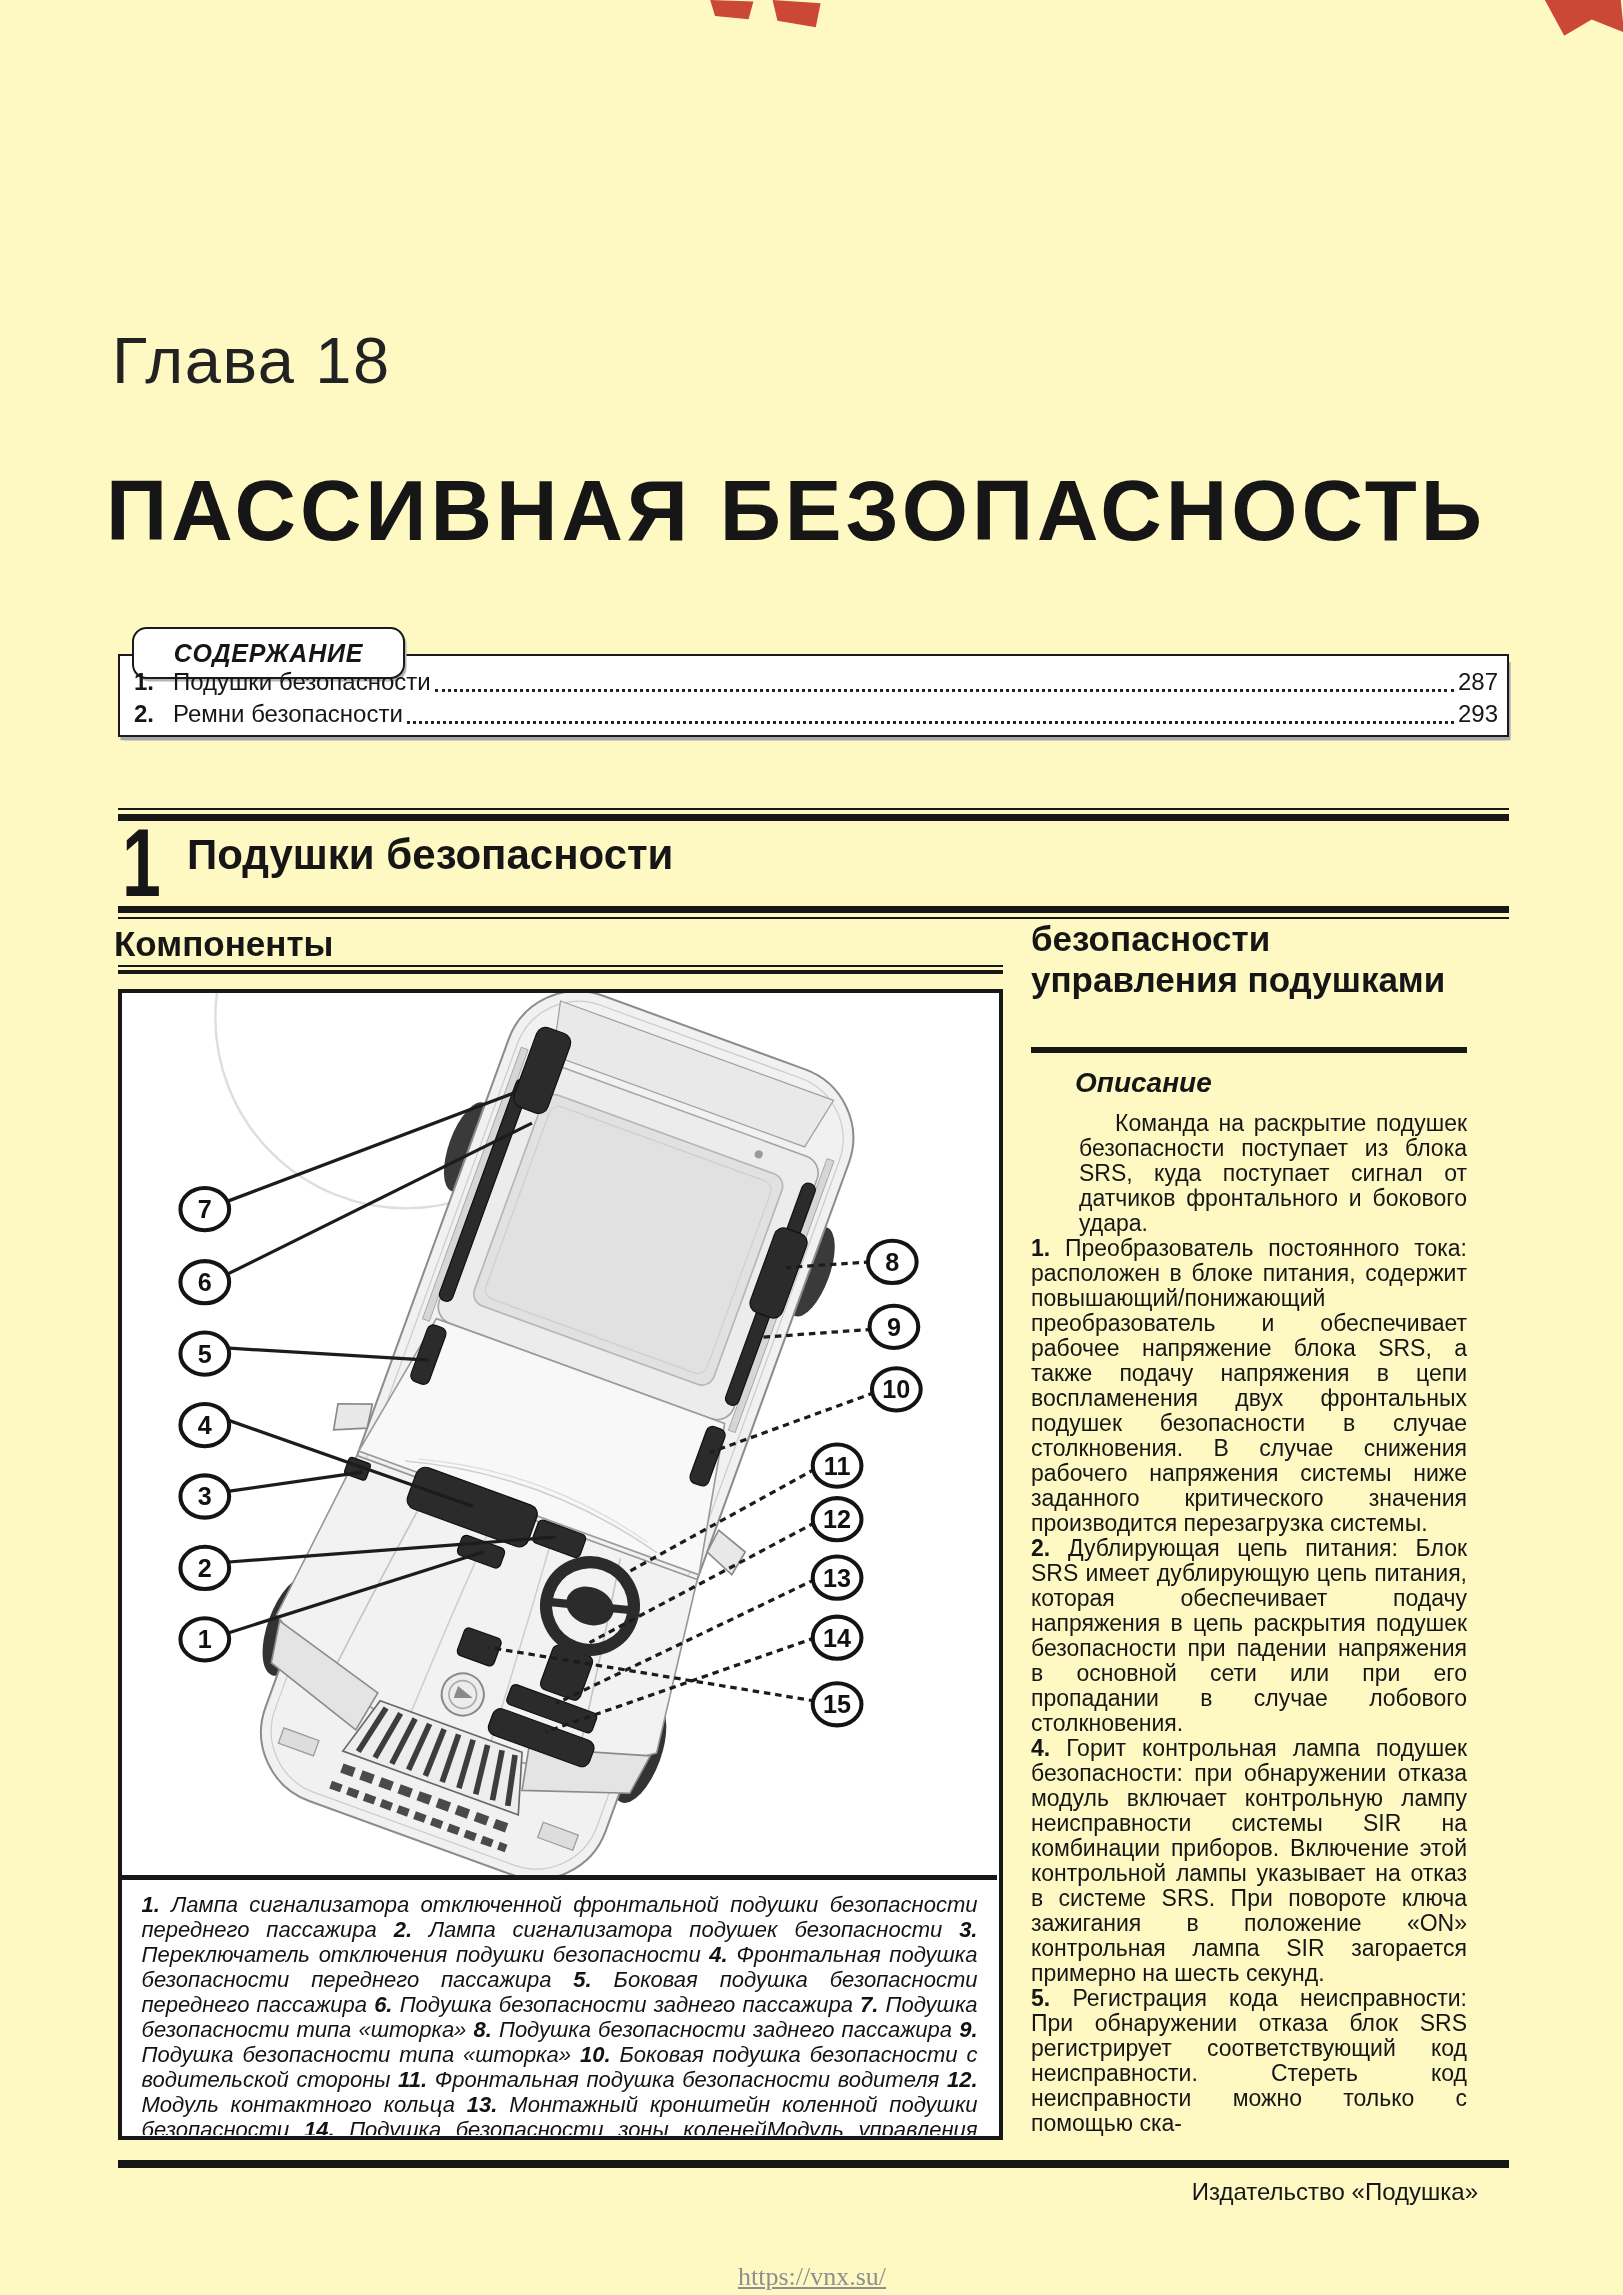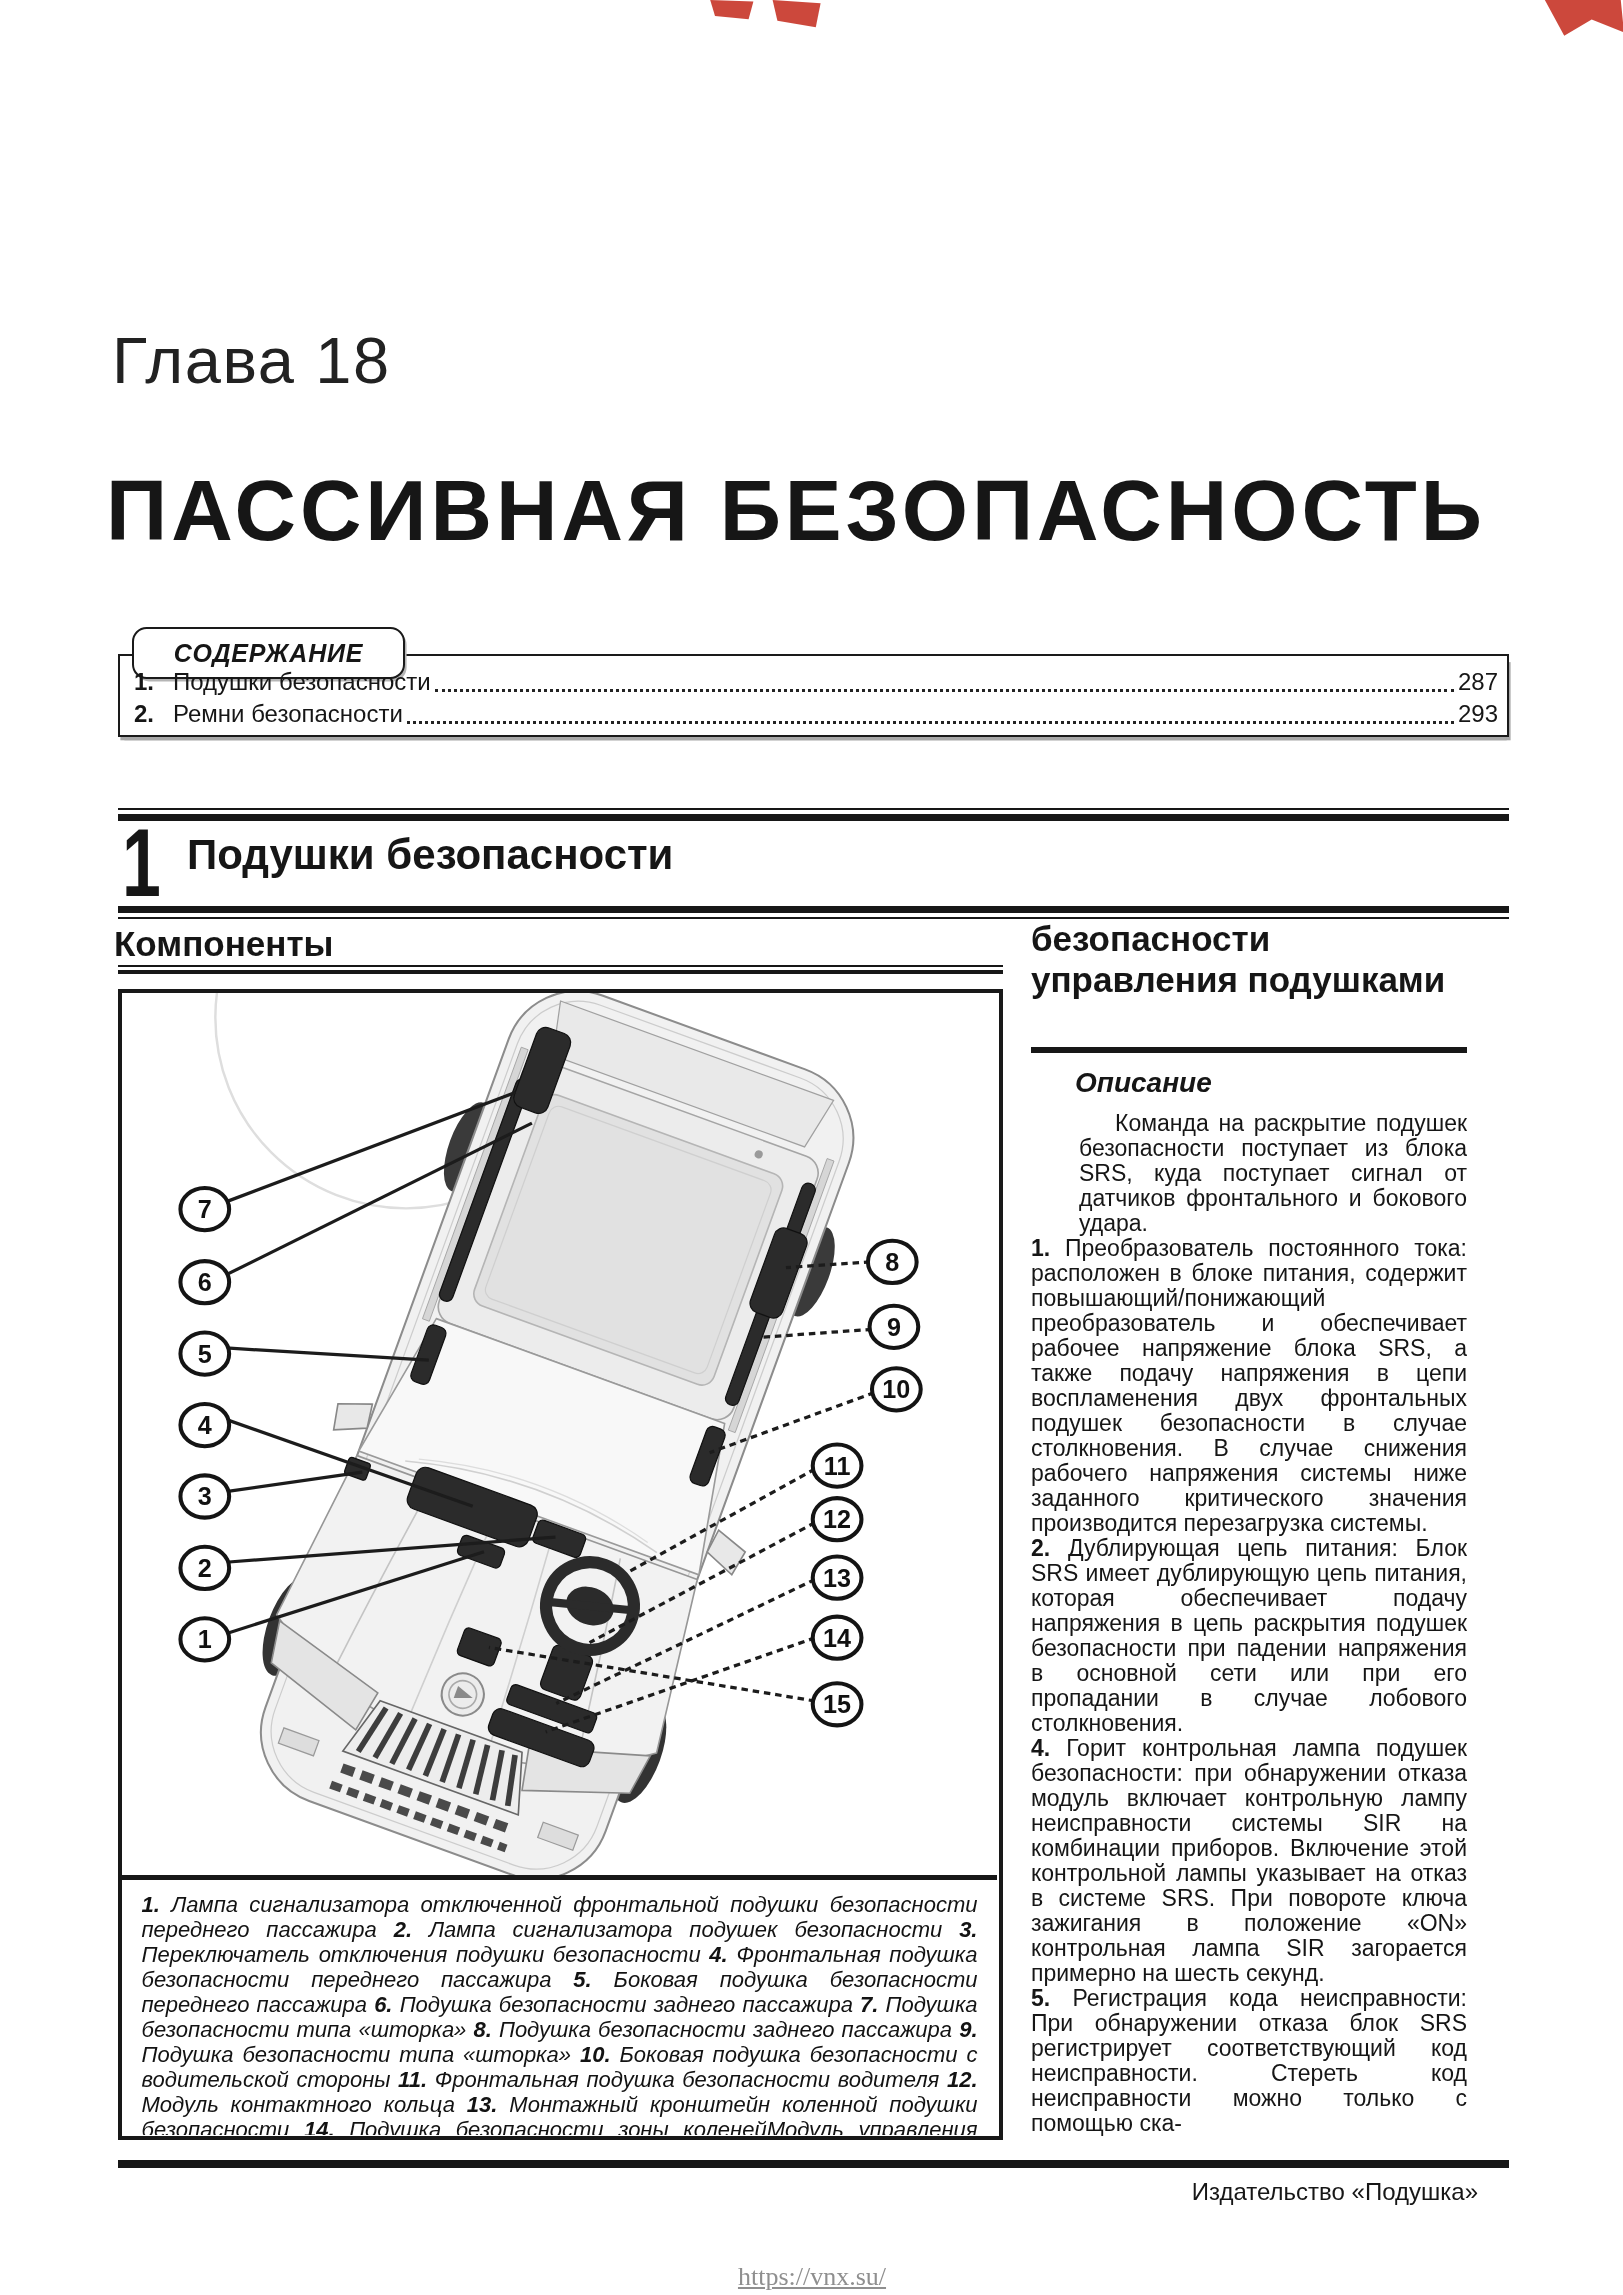--- a/index.html
+++ b/index.html
@@ -1,16 +1,16 @@
 <!DOCTYPE html>
 <html style="font-size:13px"><head>
 <meta charset="utf-8">
 <style>
   html,body{margin:0;padding:0;background:#e9e9e9;}
-  .page{position:relative;width:1624px;height:2295px;background:#ffffff;overflow:hidden;
+  .page{position:relative;width:1624px;height:2295px;background:#fef9c3;overflow:hidden;
         font-family:"Liberation Sans",sans-serif;color:#161616;text-decoration:underline;}
   [data-name]{box-sizing:border-box;}
 
   
   .red-mark{position:absolute;}
 
   
   .chapter-label{position:absolute;left:112px;top:323px;font-size:65px;font-weight:400;
                  color:#222;letter-spacing:1.6px;}
   .page-title{position:absolute;left:106px;top:461px;font-size:86px;font-weight:900;

